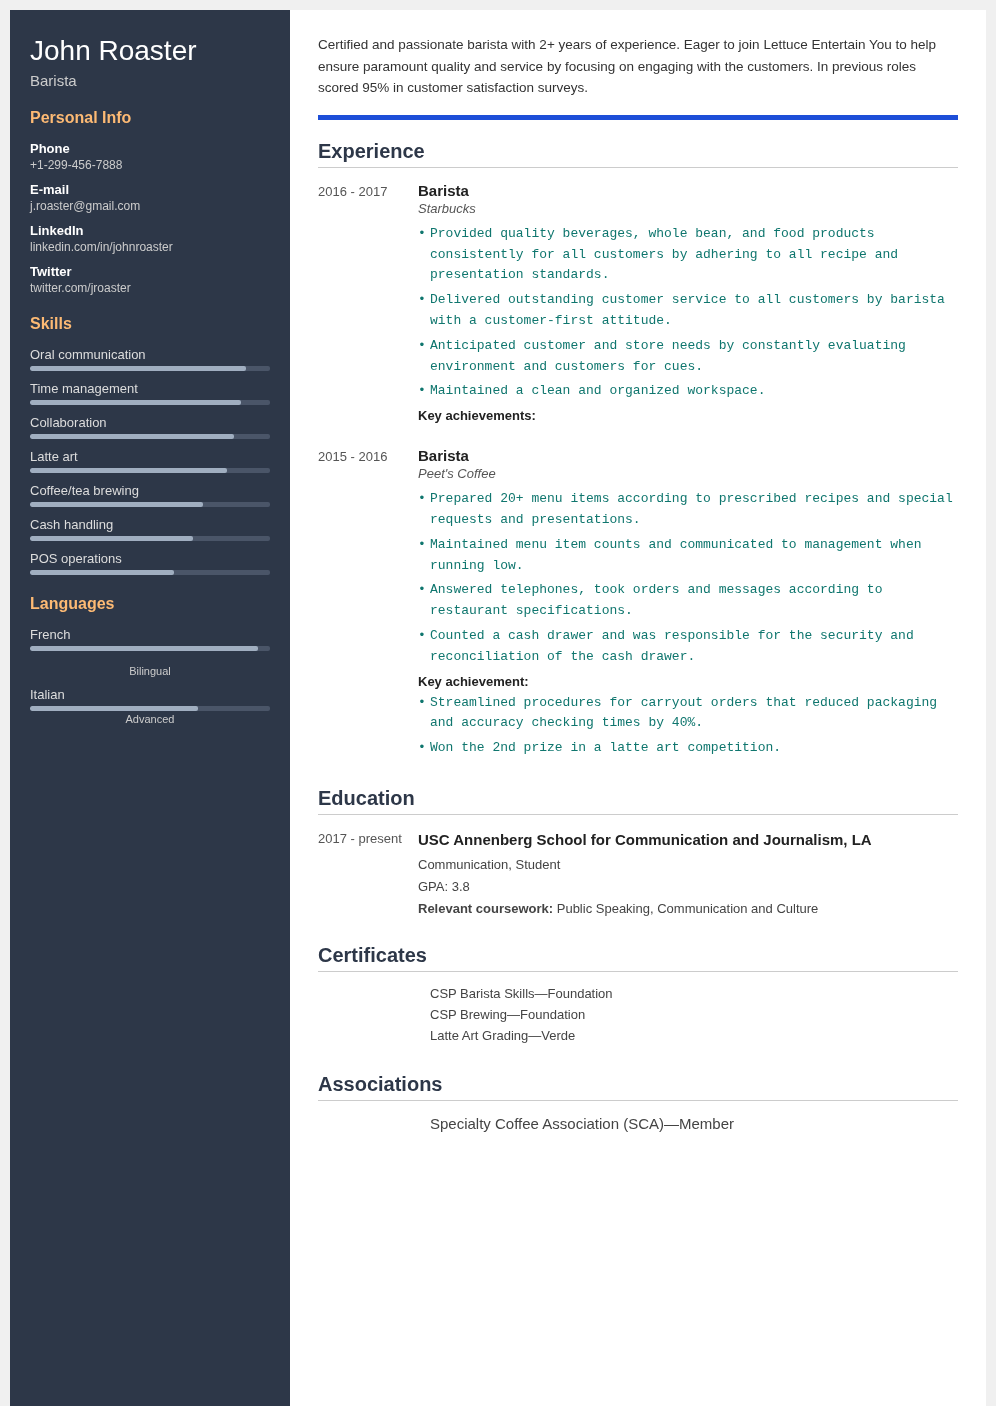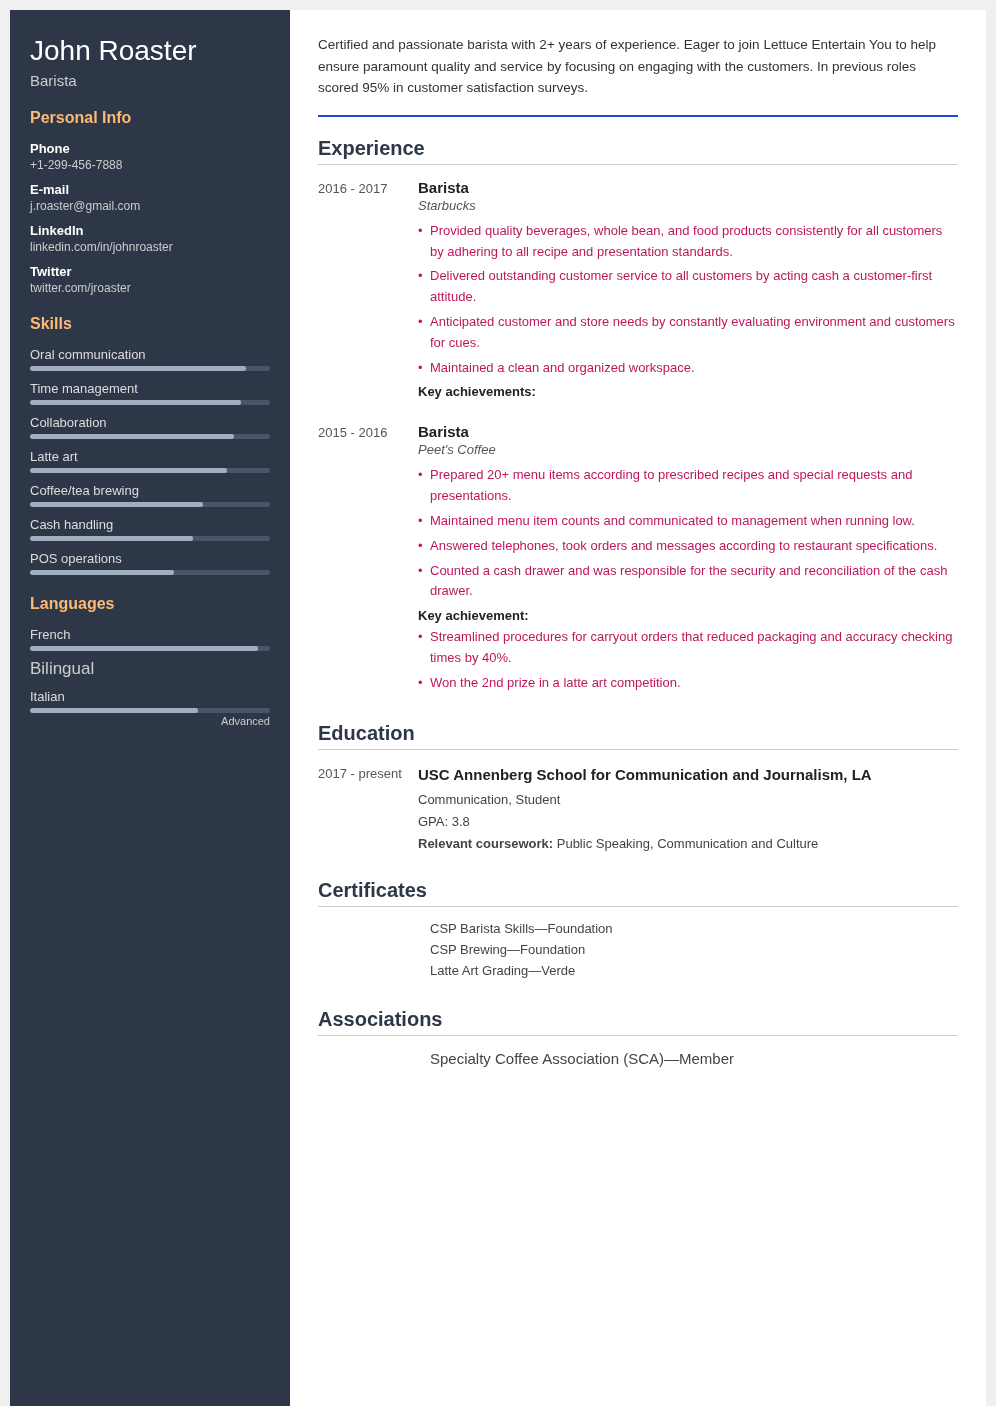--- a/index.html
+++ b/index.html
@@ -80,21 +80,21 @@
     
     .main {
       flex: 1;
       padding: 24px 28px;
     }
     .summary-text {
       font-size: 13.5px;
       color: #333;
       line-height: 1.6;
       margin-bottom: 20px;
-      border-bottom: 2px solid #1d4ed8;
+      border-bottom: 5px solid #1d4ed8;
       padding-bottom: 16px;
     }
     .main-section {
       margin-bottom: 24px;
       margin-top: 12px;
     }
     .main-section-title {
       font-size: 20px;
       font-weight: bold;
       color: #2d3748;
@@ -127,25 +127,26 @@
       font-size: 13px;
       color: #555;
       margin-bottom: 8px;
     }
     .entry-bullets {
       list-style: none;
       padding: 0;
     }
     .entry-bullets li {
       font-size: 13px;
-      color: #be185d;
+      color: #0f766e;
       line-height: 1.6;
       margin-bottom: 4px;
       padding-left: 12px;
       position: relative;
+      font-family: Liberation Mono, monospace;
     }
     .entry-bullets li::before {
       content: "•";
       position: absolute;
       left: 0;
     }
     .key-achievements-label {
       font-weight: bold;
       font-size: 13px;
       color: #222;
@@ -255,47 +256,47 @@
       </div>
     </div>
 
     <div class="sidebar-section">
       <div class="sidebar-section-title">Languages</div>
       <div>
         <div class="skill-name">French</div>
         <div class="skill-bar-container">
             <div class="skill-bar-fill" style="width:95%"></div>
           </div>
-        <div style="text-align:left; font-size:17px; color:#ccc; margin-top:8px;">Bilingual</div>
+        <div style="text-align:center; font-size:11px; color:#ccc; margin-top:14px;">Bilingual</div>
       </div>
       <div>
         <div class="skill-name">Italian</div>
         <div class="skill-bar-container">
             <div class="skill-bar-fill" style="width:70%"></div>
           </div>
-        <div style="text-align:right; font-size:11px; color:#ccc; margin-top:2px;">Advanced</div>
+        <div style="text-align:center; font-size:11px; color:#ccc; margin-top:2px;">Advanced</div>
       </div>
     </div>
   </div>
 
   <div class="main">
 
     <div class="summary-text">Certified and passionate barista with 2+ years of experience. Eager to join Lettuce Entertain You to help ensure paramount quality and service by focusing on engaging with the customers. In previous roles scored 95% in customer satisfaction surveys.</div>
 
     <div class="main-section">
       <div class="main-section-title">Experience</div>
 
       <div class="entry">
         <div class="entry-date">2016 - 2017</div>
         <div class="entry-content">
           <div class="entry-job-title">Barista</div>
           <div class="entry-company">Starbucks</div>
           <ul class="entry-bullets">
             <li>Provided quality beverages, whole bean, and food products consistently for all customers by adhering to all recipe and presentation standards.</li>
-            <li>Delivered outstanding customer service to all customers by acting cash a customer-first attitude.</li>
+            <li>Delivered outstanding customer service to all customers by barista with a customer-first attitude.</li>
             <li>Anticipated customer and store needs by constantly evaluating environment and customers for cues.</li>
             <li>Maintained a clean and organized workspace.</li>
           </ul>
           <div class="key-achievements-label">Key achievements:</div>
         </div>
       </div>
 
       <div class="entry">
         <div class="entry-date">2015 - 2016</div>
         <div class="entry-content">

